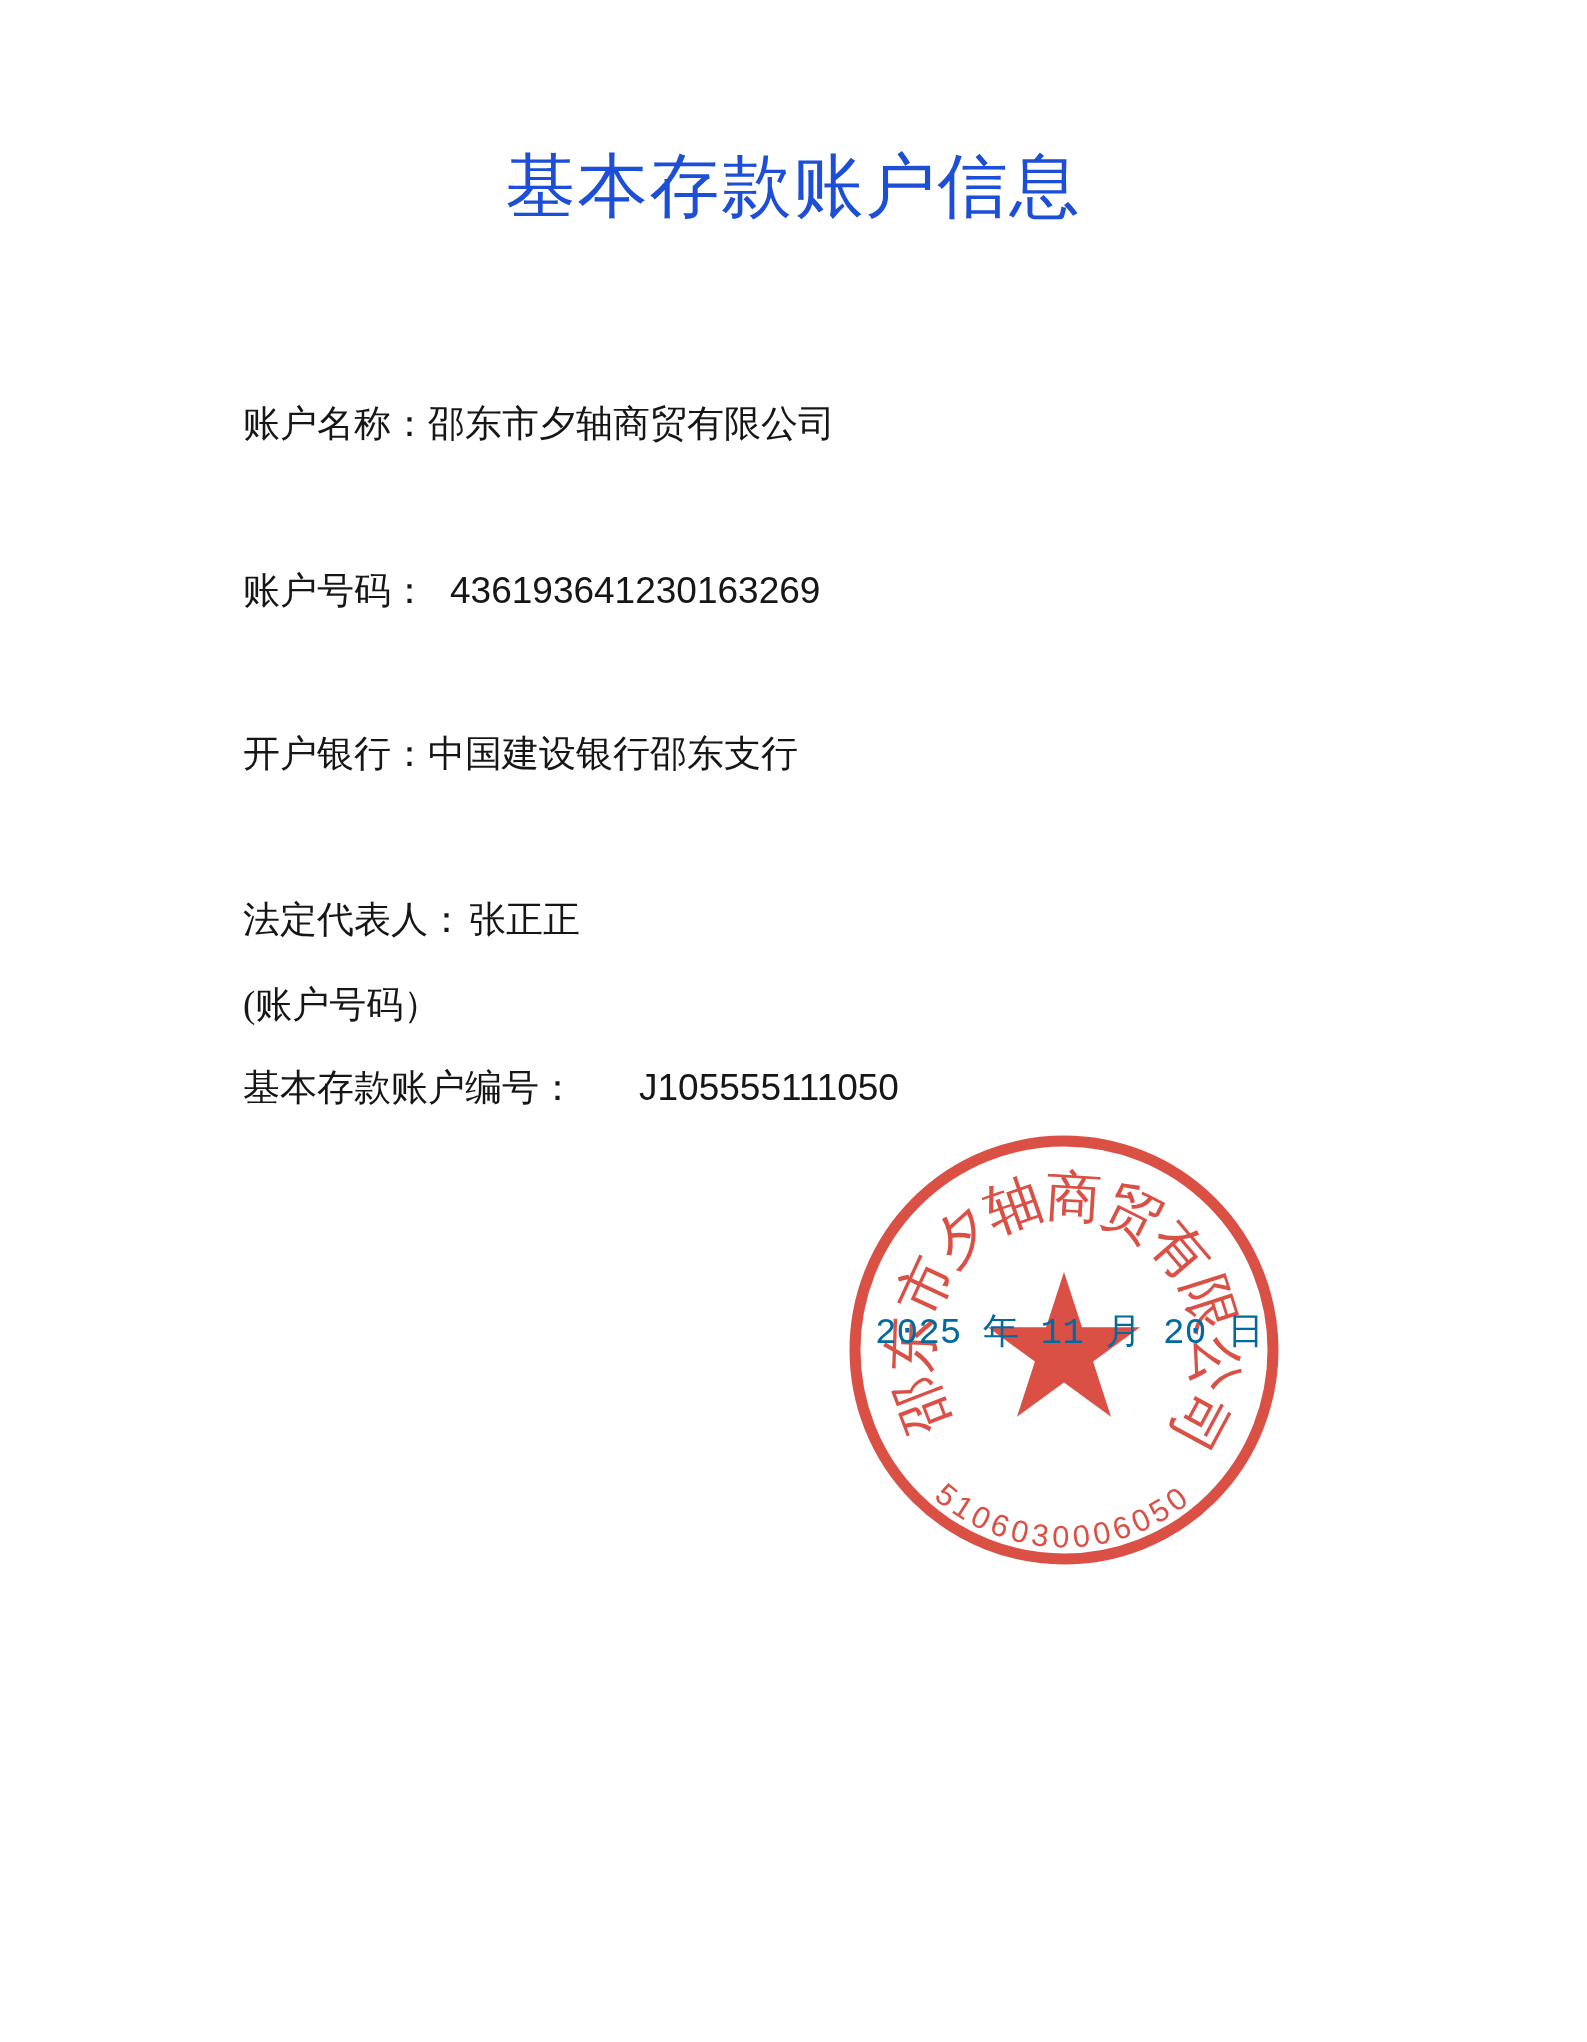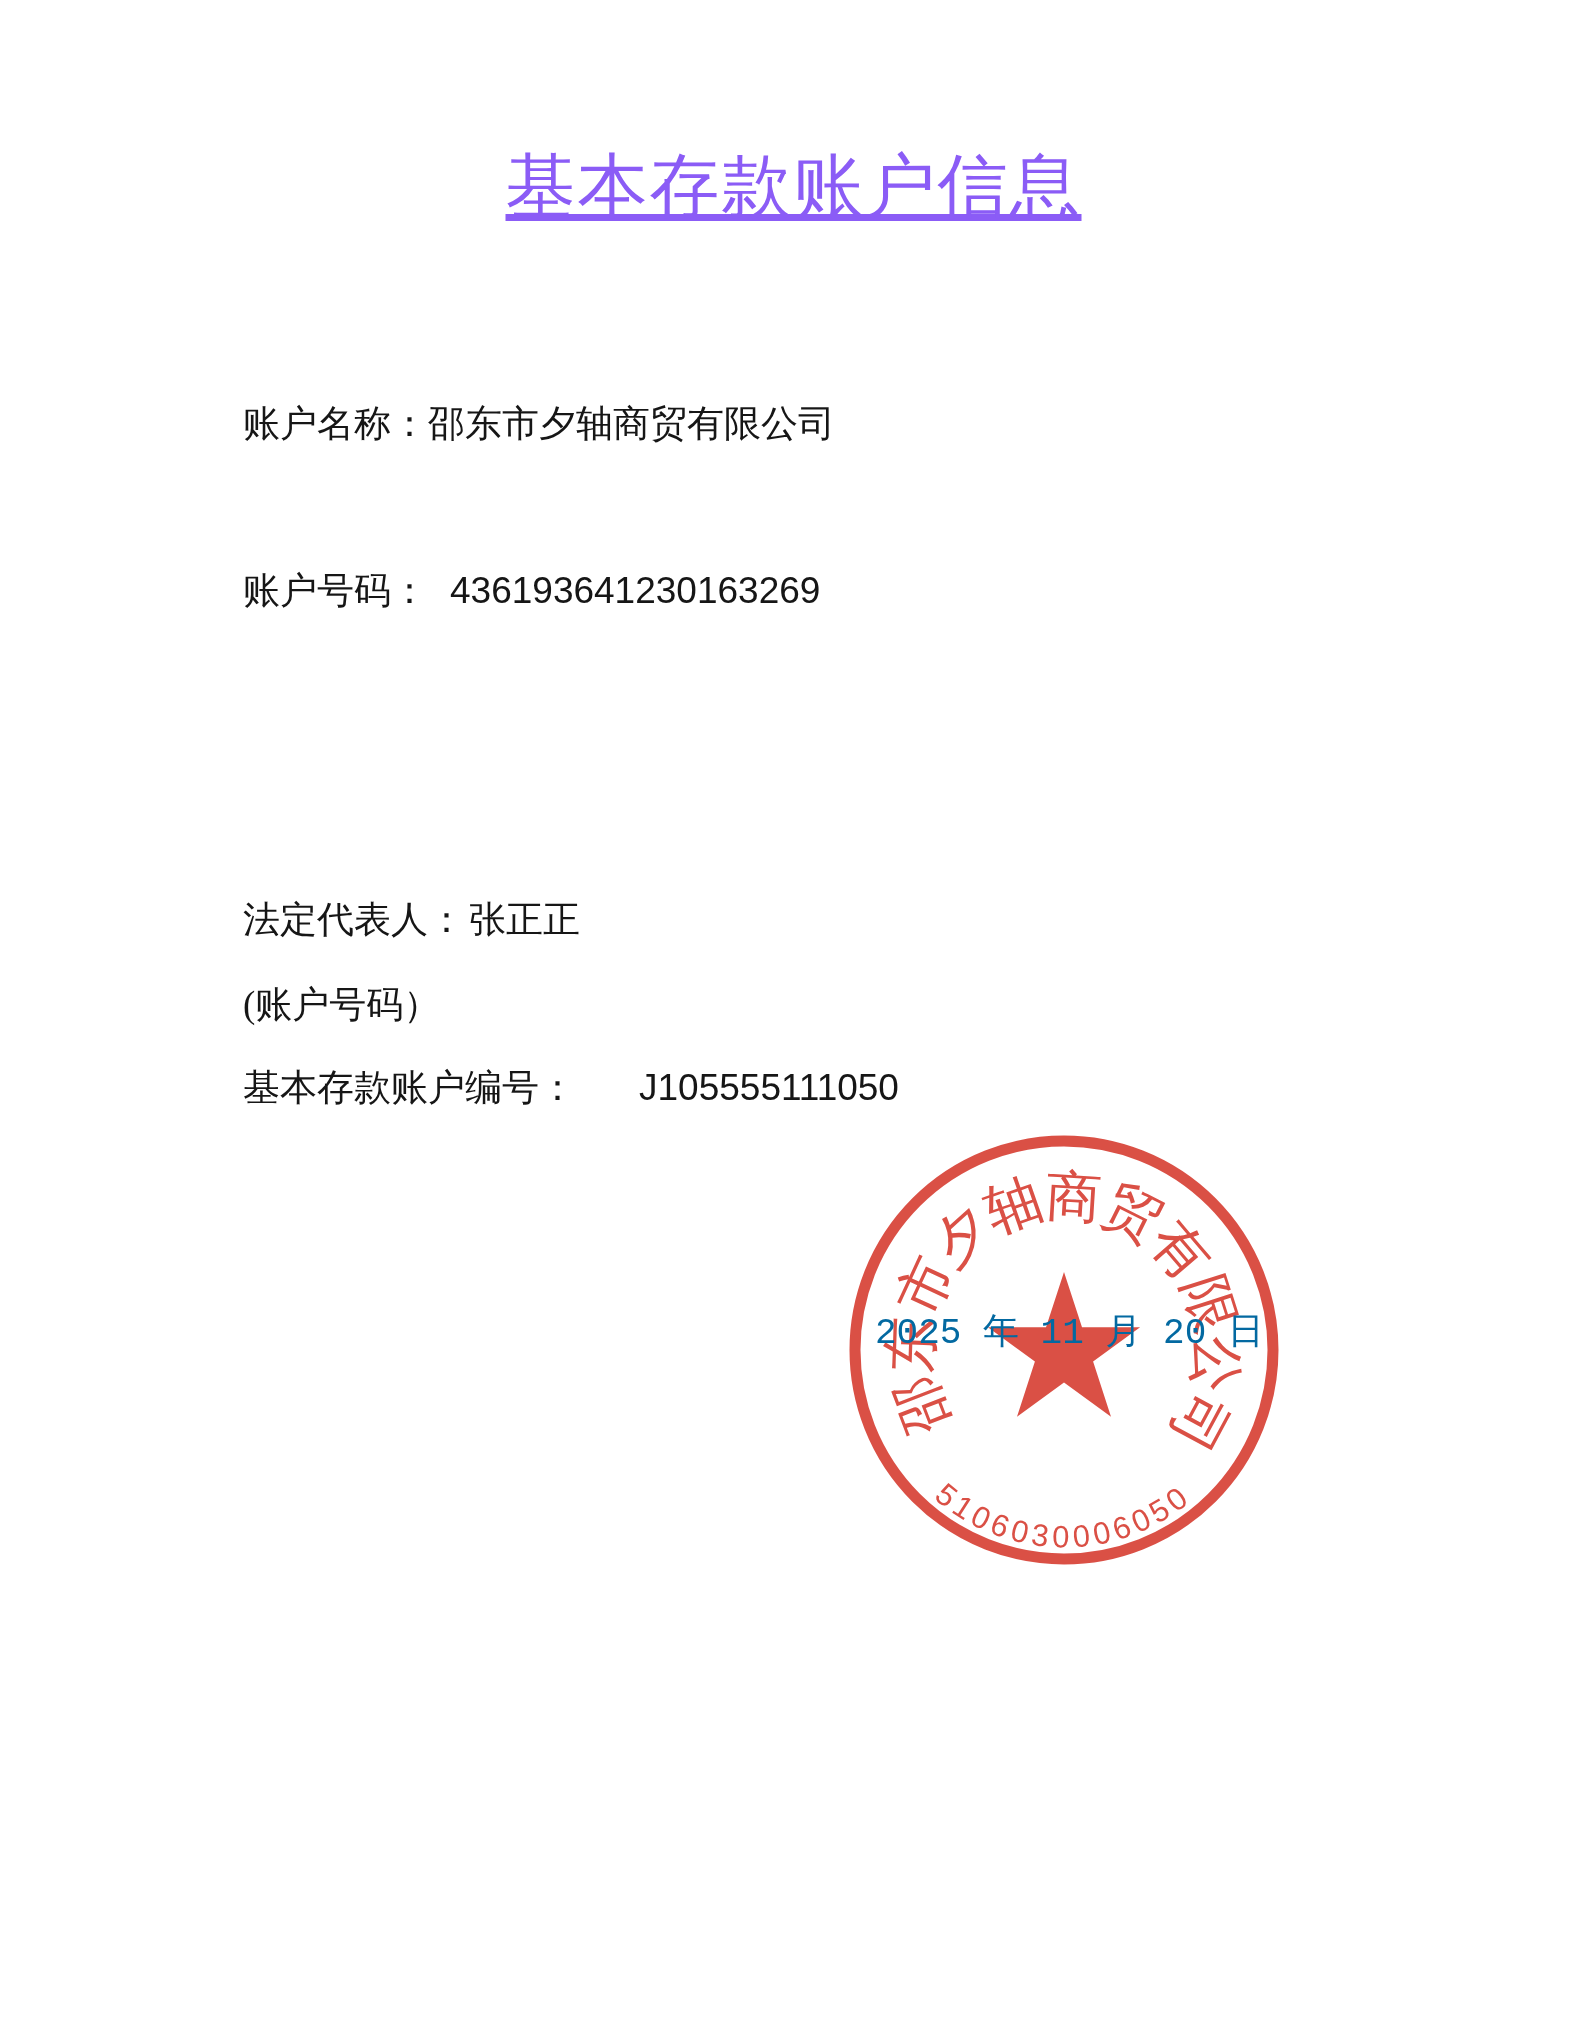--- a/index.html
+++ b/index.html
@@ -15,22 +15,21 @@
   }
   .doc-title {
     position: absolute;
     top: 148px;
     left: 50%;
     transform: translateX(-50%);
     font-size: 70px;
     line-height: 1.1;
     letter-spacing: 2px;
     white-space: nowrap;
-    color: #8b5cf6;
-    text-decoration: underline;
+    color: #1d4ed8;
   }
   .field-row {
     position: absolute;
     left: 243px;
     font-size: 37px;
     line-height: 1.15;
     white-space: nowrap;
   }
   .row-1 { top: 403px; }
   .row-2 { top: 570px; }
@@ -82,20 +81,23 @@
   <div class="doc-title">基本存款账户信息</div>
 
   <div class="field-row row-1">
     <span>账户名称：</span><span class="field-value gap-40">邵东市夕轴商贸有限公司</span>
   </div>
 
   <div class="field-row row-2">
     <span>账户号码：</span><span class="field-value gap-22 numeric">436193641230163269</span>
   </div>
 
+  <div class="field-row row-3">
+    <span>开户银行：</span><span class="field-value gap-0">中国建设银行邵东支行</span>
+  </div>
 
   <div class="field-row row-4">
     <span>法定代表人：</span><span class="field-value gap-4">张正正</span>
   </div>
 
   <div class="field-row row-5">
     <span>(账户号码）</span><span class="field-value gap-0"></span>
   </div>
 
   <div class="field-row row-6">

